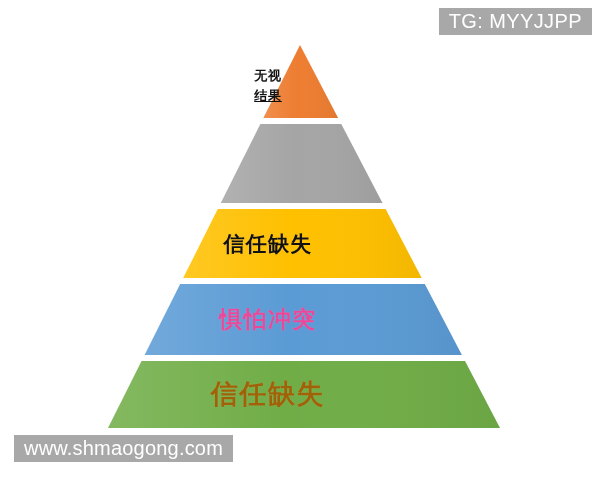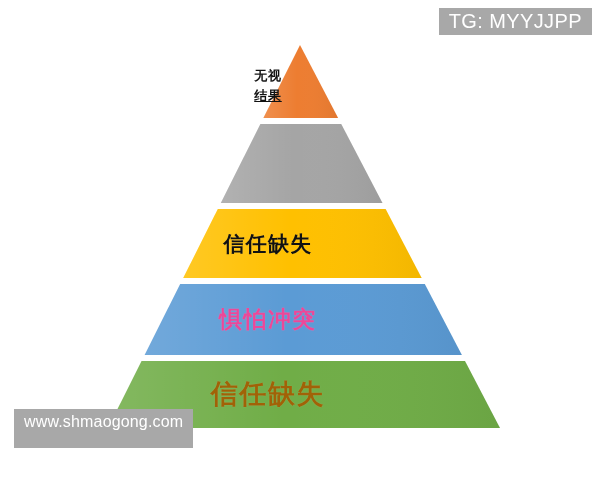--- a/index.html
+++ b/index.html
@@ -63,23 +63,23 @@
     right: 8px;
     top: 8px;
     padding: 4px 10px 5px 10px;
     font-size: 20px;
     line-height: 18px;
     letter-spacing: 0.02em;
   }
 
   #watermark-site {
     left: 14px;
-    bottom: 32px;
-    padding: 4px 10px 17px 10px;
-    font-size: 16px;
+    bottom: 18px;
+    padding: 4px 10px 5px 10px;
+    font-size: 20px;
     line-height: 18px;
     letter-spacing: 0.01em;
   }
 </style>
 </head>
 <body>
 
 <div id="stage" style="background: rgb(255, 255, 255);">
 
   <svg id="pyramid-diagram" viewBox="0 0 600 480" width="600" height="480" xmlns="http://www.w3.org/2000/svg">

